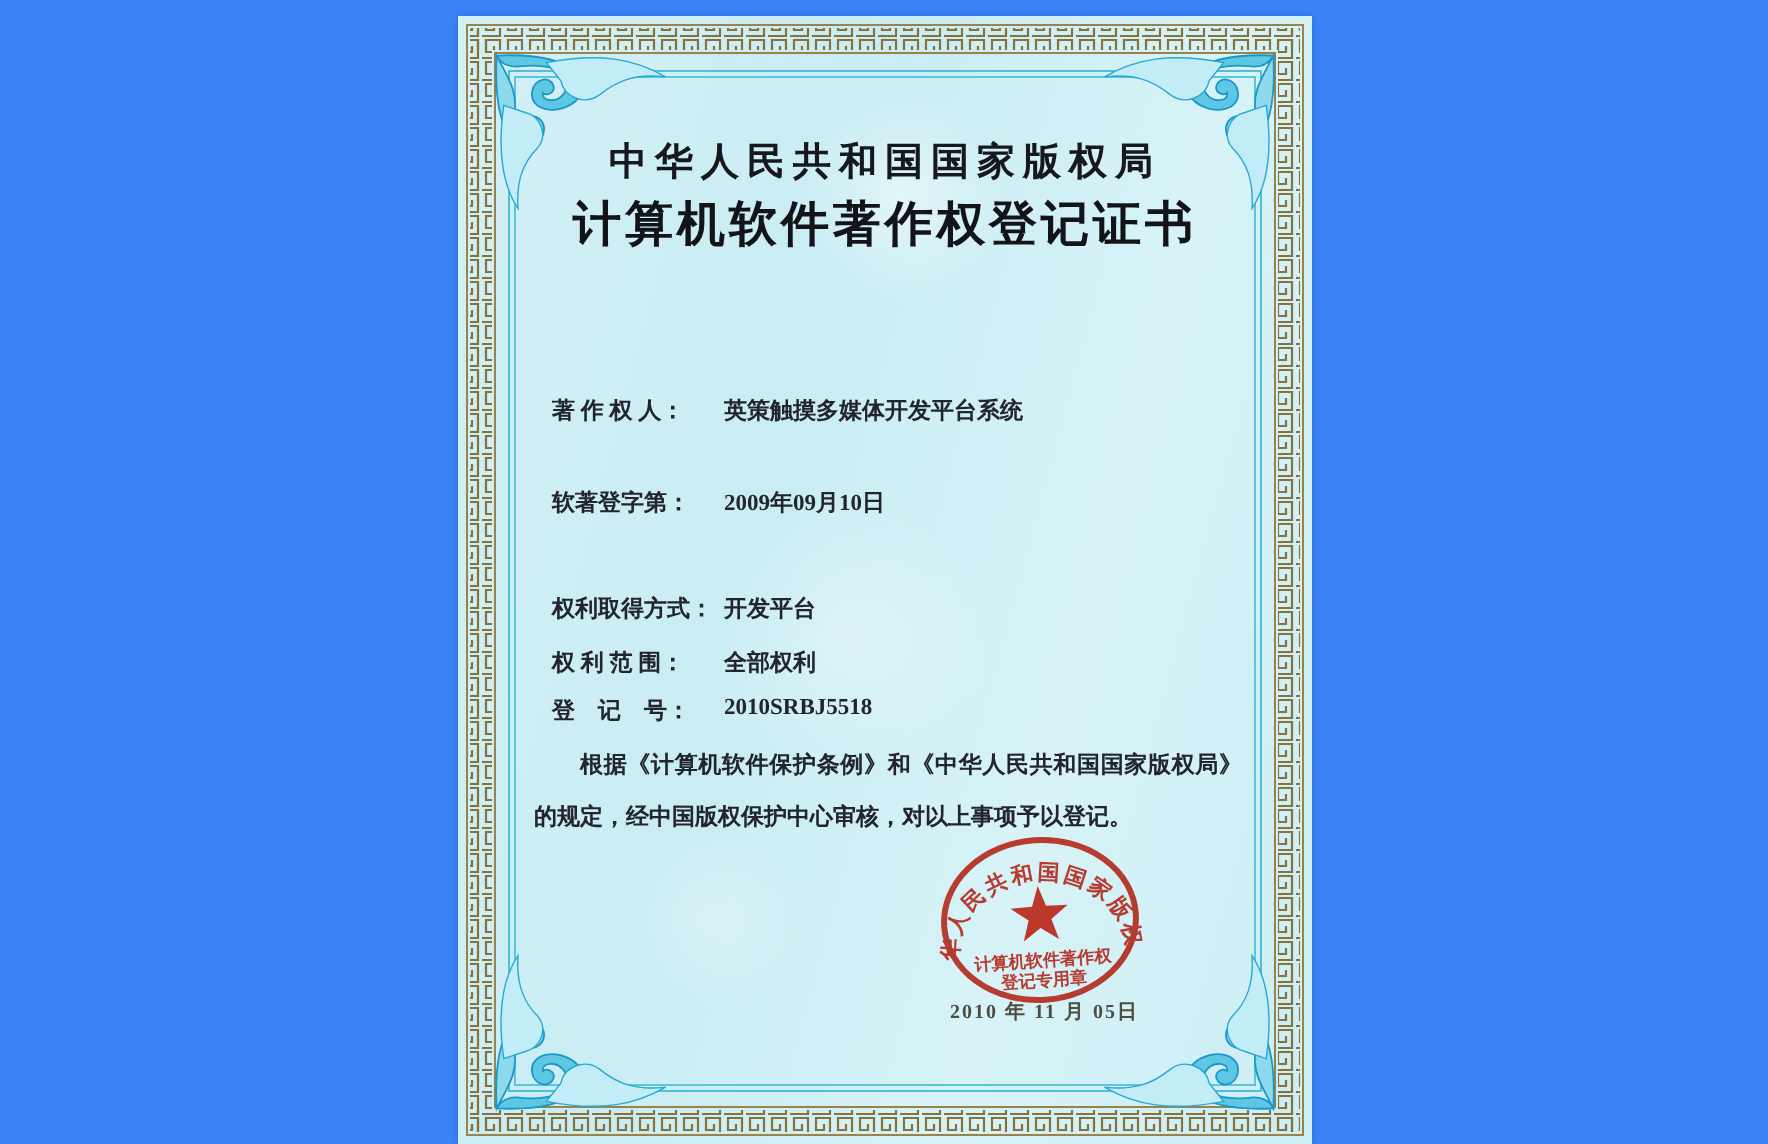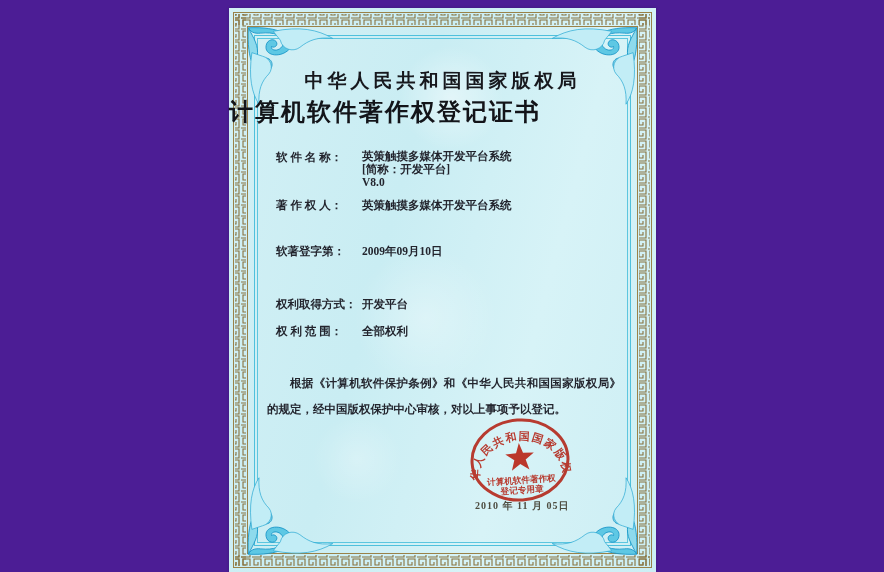--- a/index.html
+++ b/index.html
@@ -1,18 +1,18 @@
 <!DOCTYPE html>
 <html><head>
 <meta charset="utf-8">
 <style>
   html,body{margin:0;padding:0;}
   .stage{
     position:relative;width:884px;height:572px;overflow:hidden;
-    background:#4c1d95;
+    background:#3b82f6;
     font-family:"Liberation Serif","DejaVu Serif",serif;
   }
   .certificate{
     position:absolute;left:229px;top:8px;width:427px;height:564px;
     background:
       radial-gradient(circle 70px at 52% 16%, rgba(255,255,255,.45), rgba(255,255,255,0) 75%),
       radial-gradient(circle 95px at 46% 55%, rgba(255,255,255,.30), rgba(255,255,255,0) 75%),
       radial-gradient(circle 60px at 30% 80%, rgba(255,255,255,.25), rgba(255,255,255,0) 75%),
       linear-gradient(105deg,#d3f0f5 0%,#c9edf3 38%,#d7f3f7 68%,#cceef4 100%);
     box-shadow:0 0 3px rgba(0,0,0,.18);
@@ -28,21 +28,21 @@
   .corner.tr{right:16px;top:18px;transform:scaleX(-1);}
   .corner.bl{left:16px;bottom:16px;transform:scaleY(-1);}
   .corner.br{right:16px;bottom:16px;transform:scale(-1,-1);}
 
   .authority{
     position:absolute;left:0;right:0;top:60px;text-align:center;
     font-size:19px;font-weight:bold;letter-spacing:4px;color:#17181d;
     white-space:nowrap;
   }
   .cert-title{
-    position:absolute;left:0;right:0;top:88px;
+    position:absolute;left:0;right:0;top:88px;text-align:center;
     font-size:24px;font-weight:bold;letter-spacing:2px;color:#131419;
     white-space:nowrap;
   }
   .cert-no{
     position:absolute;right:38px;top:121px;
     font-size:10.5px;color:#3c3c36;letter-spacing:.5px;white-space:nowrap;
   }
   .row{position:absolute;left:47px;display:flex;align-items:flex-start;
     font-size:11.5px;font-weight:600;color:#23252e;white-space:nowrap;}
   .row .lbl{width:86px;flex:none;}
@@ -107,43 +107,39 @@
     <svg class="corner br" viewBox="0 0 100 90">
       <path d="M2,2 C48,0 58,18 46,28 C36,36 20,33 22,22 C23,15 32,13 34,19 C35,23 30,25 28,23 C27,28 36,29 40,23 C46,14 36,6 16,8 C8,9 4,6 2,2 Z" fill="#5ec8e4" stroke="#1b96c8" stroke-width="1"></path>
       <path d="M2,2 C0,40 10,56 22,52 C32,48 30,36 21,36 C15,36 14,44 20,45 C16,48 10,44 12,34 C14,22 8,14 2,2 Z" fill="#8edaec" stroke="#1b96c8" stroke-width="1"></path>
       <path d="M30,6 C60,0 80,4 97,14 C80,12 70,16 60,24 C52,30 40,26 38,16 Z" fill="#c2edf6" stroke="#2aa9d4" stroke-width="0.8"></path>
       <path d="M6,30 C2,58 6,76 14,88 C13,72 17,62 25,54 C31,47 27,36 18,34 Z" fill="#c2edf6" stroke="#2aa9d4" stroke-width="0.8"></path>
     </svg>
 
     <div class="authority">中华人民共和国国家版权局</div>
     <div class="cert-title">计算机软件著作权登记证书</div>
 
-    <div class="row" style="top:142px">
-      <span class="lbl">软 件 名 称：</span>
-      <span class="val">
-        <span class="vline">英策触摸多媒体开发平台系统</span>
-        <span class="vline">[简称：开发平台]</span>
-        <span class="vline">V8.0</span>
-      </span>
-    </div>
     <div class="row" style="top:190px">
       <span class="lbl">著 作 权 人：</span>
       <span class="val">英策触摸多媒体开发平台系统</span>
     </div>
     <div class="row" style="top:236px">
       <span class="lbl">软著登字第：</span>
       <span class="val">2009年09月10日</span>
     </div>
     <div class="row" style="top:289px">
       <span class="lbl">权利取得方式：</span>
       <span class="val">开发平台</span>
     </div>
     <div class="row" style="top:316px">
       <span class="lbl">权 利 范 围：</span>
       <span class="val">全部权利</span>
+    </div>
+    <div class="row" style="top:340px">
+      <span class="lbl">登　记　号：</span>
+      <span class="val">2010SRBJ5518</span>
     </div>
 
     <div class="statement">根据《计算机软件保护条例》和《中华人民共和国国家版权局》的规定，经中国版权保护中心审核，对以上事项予以登记。</div>
 
     <div class="issue-date">2010 年 11 月 05日</div>
 
     <svg class="seal" viewBox="0 0 104 86">
       <defs>
         <path id="sealArc" d="M 10,58 A 42,35 0 1 1 94,58" fill="none"></path>
       </defs>

